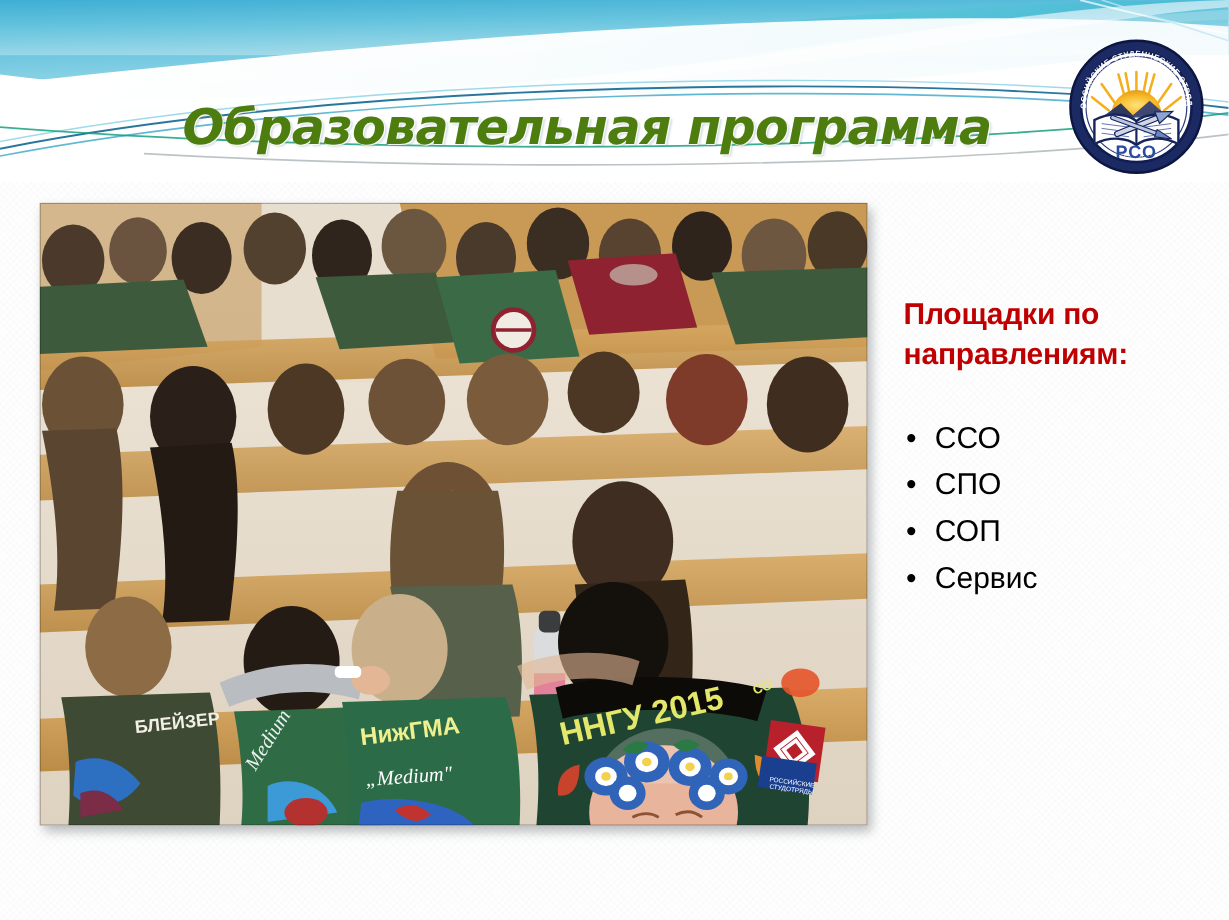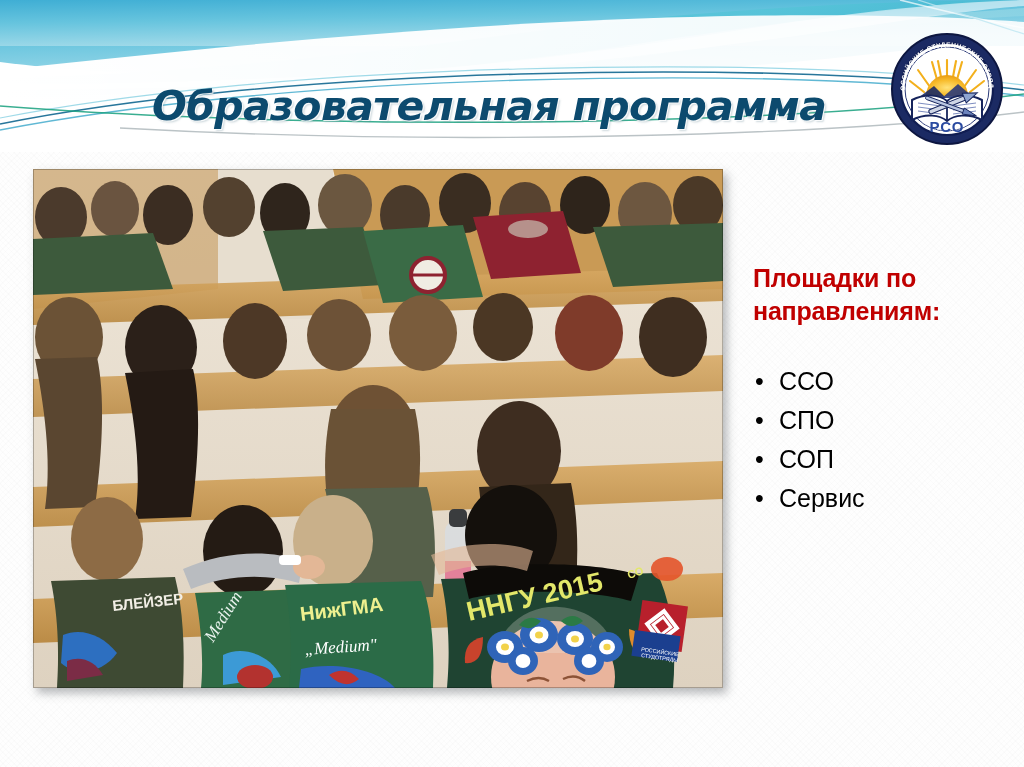--- a/index.html
+++ b/index.html
@@ -45,21 +45,21 @@
     position: absolute;
     left: 152px;
     top: 76px;
     width: 720px;
     height: 62px;
     font-family: "DejaVu Sans", sans-serif;
     font-size: 41px;
     font-weight: bold;
     font-style: italic;
     letter-spacing: -0.6px;
-    color: #0c4a6e;
+    color: #4d7c0f;
     white-space: nowrap;
     line-height: 60px;
     text-shadow: 1px 1px 0 rgba(255,255,255,0.85),
                  2px 2px 2px rgba(120,150,160,0.35);
   }
 
   
   #logo {
     position: absolute;
     left: 888px;
@@ -88,21 +88,21 @@
     left: 753px;
     top: 246px;
     width: 262px;
   }
   #subheading {
     font-family: "Liberation Sans", sans-serif;
     font-size: 25px;
     font-weight: bold;
     color: #c00000;
     line-height: 33px;
-    margin: 16px 0 34px 0;
+    margin: 0 0 34px 0;
     letter-spacing: -0.2px;
   }
   #bullet-list {
     list-style: none;
     margin: 0;
     padding: 0;
   }
   #bullet-list li {
     position: relative;
     font-family: "Liberation Sans", sans-serif;

